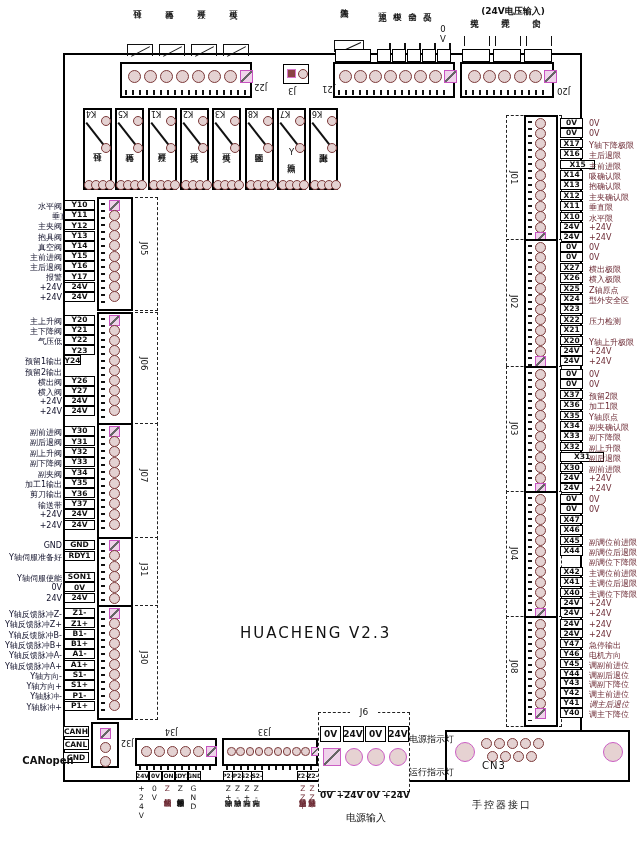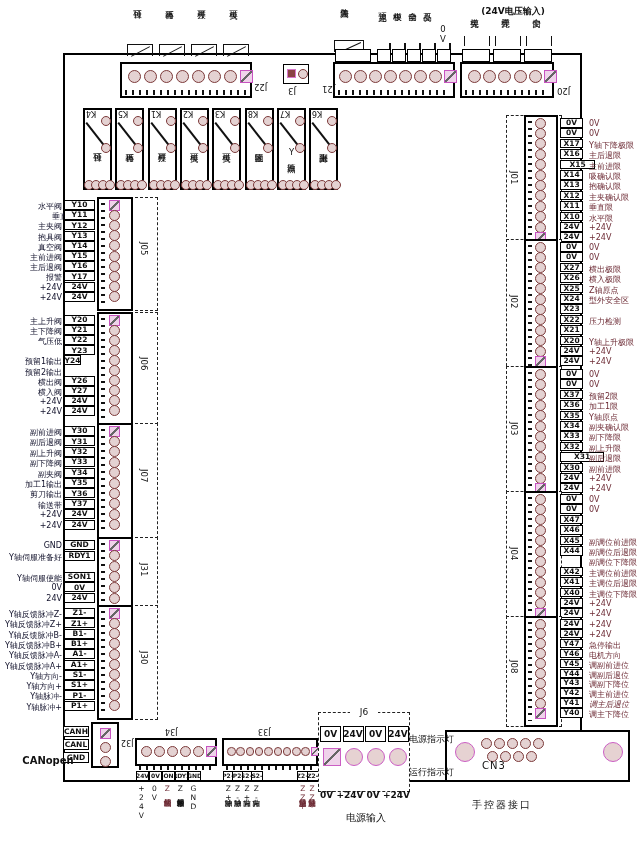--- a/index.html
+++ b/index.html
@@ -640,20 +640,21 @@
         <div class="abs pin" style="left: 47px; top: 6px; width: 11px; height: 11px;"></div>
         <div class="abs pin" style="left: 60px; top: 6px; width: 11px; height: 11px;"></div>
         <div class="abs pin" style="left: 73px; top: 6px; width: 11px; height: 11px;"></div>
         <div class="abs pin" style="left: 86px; top: 6px; width: 11px; height: 11px;"></div>
         <div class="abs pin" style="left: 40px; top: 19px; width: 11px; height: 11px;"></div>
         <div class="abs pin" style="left: 53px; top: 19px; width: 11px; height: 11px;"></div>
         <div class="abs pin" style="left: 66px; top: 19px; width: 11px; height: 11px;"></div>
         <div class="abs pin" style="left: 79px; top: 19px; width: 11px; height: 11px;"></div>
       </div>
     </div>
+  <div id="board-title" class="abs">HUACHENG   V2.3</div>
   <div id="canopen" class="abs">CANopen</div>
   <div id="j20-title" class="abs">(24V电压输入)</div>
   <div id="j6-name" class="abs">J6</div>
   <div id="power-under" class="abs">0V  +24V  0V  +24V</div>
   <div id="power-caption" class="abs">电源输入</div>
   <div id="ind-power" class="abs">电源指示灯</div>
   <div id="ind-run" class="abs">运行指示灯</div>
   <div id="cn3-label" class="abs">CN3</div>
   <div id="cn3-caption" class="abs">手控器接口</div>
 </div>

